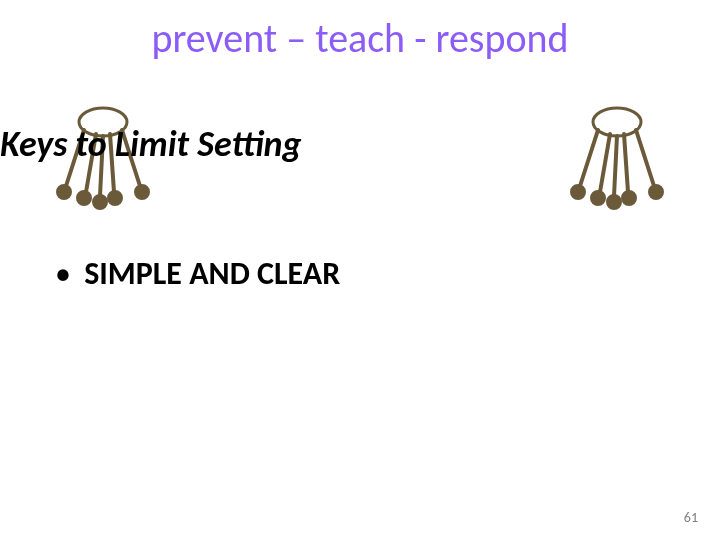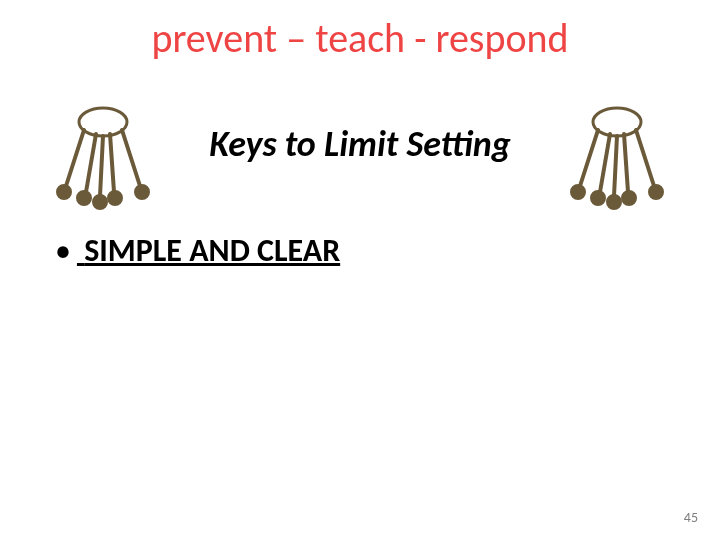--- a/index.html
+++ b/index.html
@@ -17,55 +17,54 @@
     width: 720px;
     height: 540px;
   }
   .title {
     position: absolute;
     top: 14px;
     left: 0;
     width: 720px;
     text-align: center;
     font-size: 40px;
-    color: #ef4444;
+    color: #8b5cf6;
     font-weight: 400;
   }
   .subtitle-row {
     position: absolute;
     top: 100px;
     left: 0;
     width: 720px;
     height: 120px;
   }
   .subtitle {
     position: absolute;
     top: 22px;
     left: 0;
     width: 720px;
-    text-align: center;
+    text-align: left;
     font-size: 36px;
     font-weight: 700;
     font-style: italic;
     color: #000000;
   }
   .keys-icon {
     position: absolute;
     width: 110px;
     height: 110px;
   }
   .keys-left  { left: 48px;  top: 0; }
   .keys-right { right: 48px; top: 0; }
 
   .bullets {
     position: absolute;
-    top: 233px;
+    top: 256px;
     left: 55px;
     width: 610px;
-    text-decoration: underline;
   }
   .bullet {
     font-size: 32px;
     font-weight: 700;
     color: #000000;
     margin-bottom: 70px;
     line-height: 1.1;
   }
   .bullet .dot {
     font-weight: 400;
@@ -129,14 +128,14 @@
     </div>
   </div>
 
   <div class="bullets">
     <div class="bullet">
       <span class="dot">•</span>
       <span>SIMPLE AND CLEAR</span>
     </div>
   </div>
 
-  <div class="page-num">45</div>
+  <div class="page-num">61</div>
 </div>
 
 </body></html>

